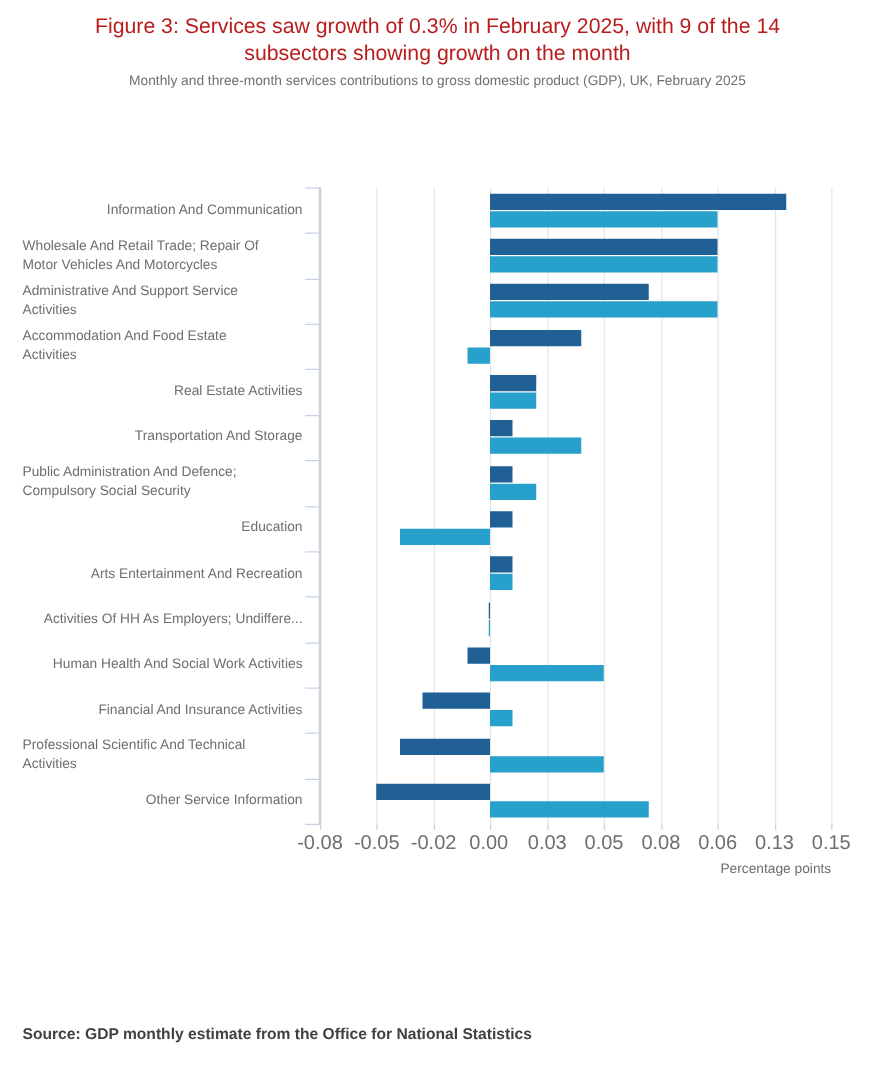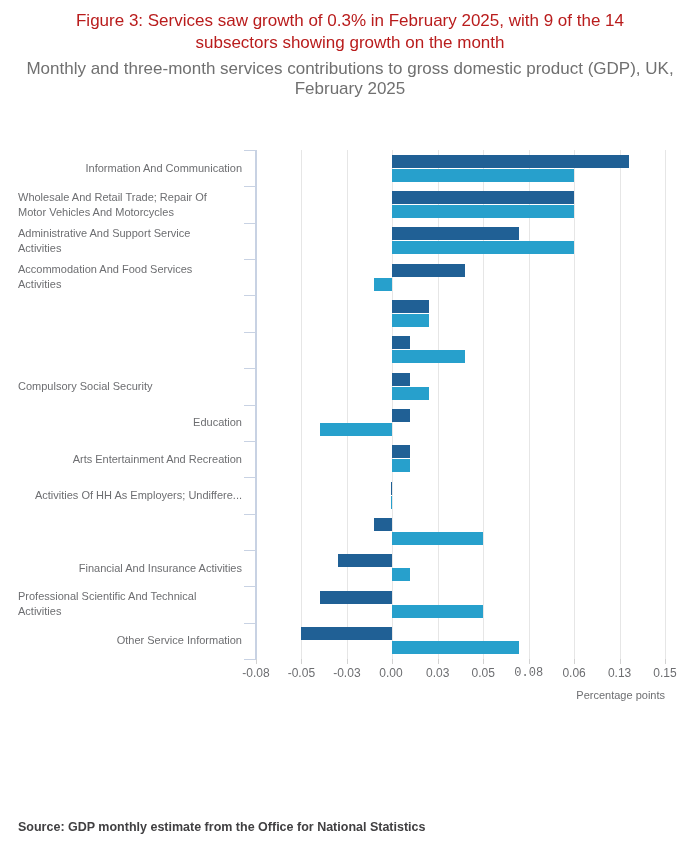--- a/index.html
+++ b/index.html
@@ -1,33 +1,33 @@
 <!DOCTYPE html>
 <html><head>
 <meta charset="utf-8">
 <style>
   html,body{margin:0;padding:0;background:#fff;}
   .page{position:relative;width:700px;height:857px;background:#ffffff;
         font-family:"Liberation Sans",sans-serif;overflow:hidden;}
   .title{position:absolute;top:10px;left:50%;transform:translateX(-50%);width:630px;
          text-align:center;font-size:17px;line-height:22px;color:#b91c1c;}
   .subtitle{position:absolute;top:59px;left:0;width:100%;text-align:center;
-            font-size:17px;color:#707070;}
+            font-size:11px;color:#707070;}
   .plot{position:absolute;left:256px;top:150px;width:409px;height:509px;}
   .gridline{position:absolute;top:0;width:1px;height:100%;background:#e6e6e6;}
   .yaxis-line{position:absolute;left:-1px;top:0;width:1.5px;height:100%;background:#c8d2e3;}
   .ytick{position:absolute;left:-12px;width:12px;height:1px;background:#c8d2e3;}
   .btick{position:absolute;top:509px;width:1px;height:5px;background:#d2d2d2;}
   .bar{position:absolute;height:13px;}
   .cat-labels{position:absolute;left:18px;top:150px;width:224px;height:509px;}
   .cat{position:absolute;left:0;width:100%;display:flex;flex-direction:column;
        justify-content:center;font-size:11px;line-height:15px;color:#6d6e71;}
   .cat.right{text-align:right;}
   .cat.left{text-align:left;}
-  .xl{position:absolute;top:666px;width:56px;text-align:center;font-size:12px;color:#6d6e71;}
+  .xl{position:absolute;top:666px;width:56px;text-align:center;font-size:16px;color:#6d6e71;}
   .axis-title{position:absolute;top:689px;left:256px;width:409px;text-align:right;
               font-size:11px;color:#6d6e71;}
   .legend{position:absolute;left:50px;top:715px;display:flex;gap:27px;align-items:center;}
   .legend-item{display:flex;align-items:center;gap:7px;cursor:pointer;
                font-size:11.5px;color:#58595b;}
   .legend-marker{width:14px;height:14px;border-radius:50%;flex:0 0 auto;}
   .source{position:absolute;left:18px;top:820px;font-size:12.5px;font-weight:bold;color:#414042;}
 </style>
 </head>
 <body>
@@ -43,34 +43,44 @@
       </div>
       <div class="cat left" style="top: 36.4px; height: 36.4px;">
         <div>Wholesale And Retail Trade; Repair Of</div>
         <div>Motor Vehicles And Motorcycles</div>
       </div>
       <div class="cat left" style="top: 72.7px; height: 36.4px;">
         <div>Administrative And Support Service</div>
         <div>Activities</div>
       </div>
       <div class="cat left" style="top: 109.1px; height: 36.4px;">
-        <div>Accommodation And Food Services</div>
+        <div>Accommodation And Food Estate</div>
         <div>Activities</div>
       </div>
+      <div class="cat right" style="top: 145.4px; height: 36.4px;">
+        <div>Real Estate Activities</div>
+      </div>
+      <div class="cat right" style="top: 181.8px; height: 36.4px;">
+        <div>Transportation And Storage</div>
+      </div>
       <div class="cat left" style="top: 218.1px; height: 36.4px;">
+        <div>Public Administration And Defence;</div>
         <div>Compulsory Social Security</div>
       </div>
       <div class="cat right" style="top: 254.5px; height: 36.4px;">
         <div>Education</div>
       </div>
       <div class="cat right" style="top: 290.9px; height: 36.4px;">
         <div>Arts Entertainment And Recreation</div>
       </div>
       <div class="cat right" style="top: 327.2px; height: 36.4px;">
         <div>Activities Of HH As Employers; Undiffere...</div>
+      </div>
+      <div class="cat right" style="top: 363.6px; height: 36.4px;">
+        <div>Human Health And Social Work Activities</div>
       </div>
       <div class="cat right" style="top: 399.9px; height: 36.4px; align-items: flex-end;">
         <div>Financial And Insurance Activities</div>
       </div>
       <div class="cat left" style="top: 436.3px; height: 36.4px;">
         <div>Professional Scientific And Technical</div>
         <div>Activities</div>
       </div>
       <div class="cat right" style="top: 472.6px; height: 36.4px;">
         <div>Other Service Information</div>
@@ -140,25 +150,25 @@
       <div class="bar" style="top: 418.4px; background: rgb(39, 160, 204); left: 136.3px; width: 18.2px;"></div>
       <div class="bar" style="top: 440.8px; background: rgb(32, 96, 149); left: 63.6px; width: 72.7px;"></div>
       <div class="bar" style="top: 454.8px; background: rgb(39, 160, 204); left: 136.3px; width: 90.9px;"></div>
       <div class="bar" style="top: 477.1px; background: rgb(32, 96, 149); left: 45.4px; width: 90.9px;"></div>
       <div class="bar" style="top: 491.1px; background: rgb(39, 160, 204); left: 136.3px; width: 127.2px;"></div>
     </div>
 
   <div id="xlabels">
       <div class="xl" style="left: 228px;">-0.08</div>
       <div class="xl" style="left: 273.4px;">-0.05</div>
-      <div class="xl" style="left: 318.9px;">-0.03</div>
+      <div class="xl" style="left: 318.9px;">-0.02</div>
       <div class="xl" style="left: 363px;">0.00</div>
       <div class="xl" style="left: 409.8px;">0.03</div>
       <div class="xl" style="left: 455.2px;">0.05</div>
-      <div class="xl" style="left: 500.7px; font-family: Liberation Mono, monospace;">0.08</div>
+      <div class="xl" style="left: 500.7px;">0.08</div>
       <div class="xl" style="left: 546.1px;">0.06</div>
       <div class="xl" style="left: 591.6px;">0.13</div>
       <div class="xl" style="left: 637px;">0.15</div>
     </div>
 
   <div class="axis-title">Percentage points</div>
 
 
   <div class="source">Source: GDP monthly estimate from the Office for National Statistics</div>
 

